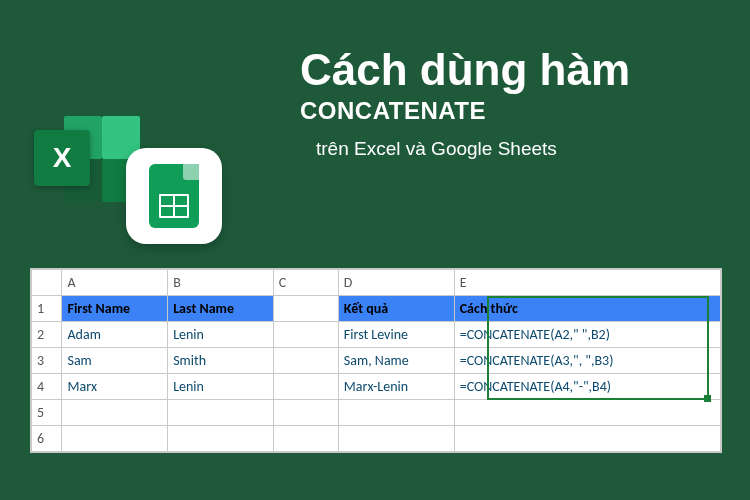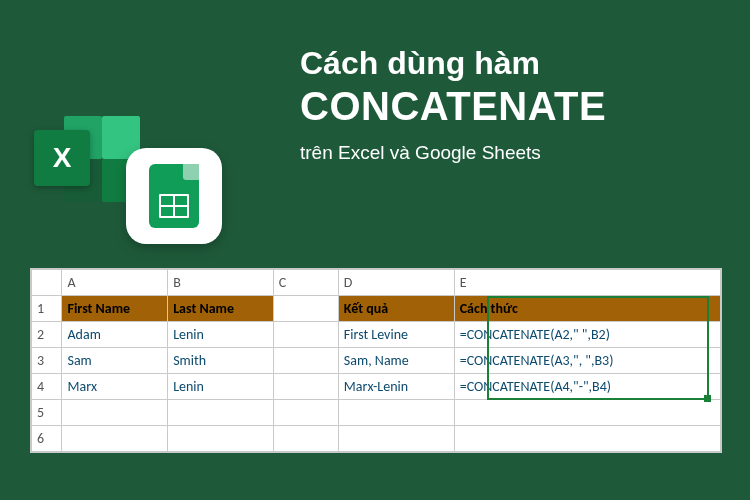--- a/index.html
+++ b/index.html
@@ -11,35 +11,36 @@
     position: relative;
     overflow: hidden;
   }
   .title-block {
     position: absolute;
     top: 44px;
     left: 300px;
     color: #fff;
   }
   .title-line1 {
-    font-size: 32px;
+    font-size: 44px;
     font-weight: 700;
     line-height: 1.2;
   }
   .title-line2 {
-    font-size: 40px;
+    font-size: 24px;
     font-weight: 700;
     line-height: 1.2;
     letter-spacing: 0.5px;
   }
   .subtitle {
     font-size: 19px;
     font-weight: 400;
     margin-top: 12px;
     color: #fff;
+    margin-left: 16px;
   }
   .icons {
     position: absolute;
     top: 100px;
     left: 34px;
     width: 200px;
     height: 170px;
   }
   .excel-icon {
     position: absolute;
@@ -166,21 +167,21 @@
   .col-d { width: 114px; }
   .col-e { width: 262px; }
   .colhead, .rowhead {
     background: #fff;
     text-align: center;
     color: #555;
     font-weight: 400;
   }
   .corner { background: #fff; }
   .shaded {
-    background: #a16207;
+    background: #3b82f6;
     font-weight: 700;
     color: #000;
   }
   .datacell { color: #0c4a6e; }
   .selection-box {
     position: absolute;
     left: 456px;
     top: 27px;
     width: 222px;
     height: 104px;

